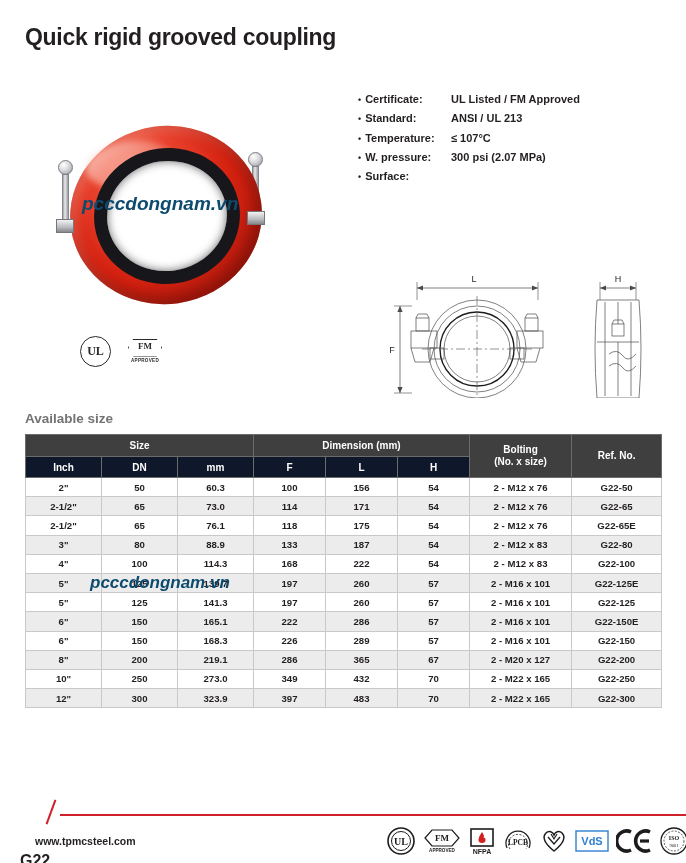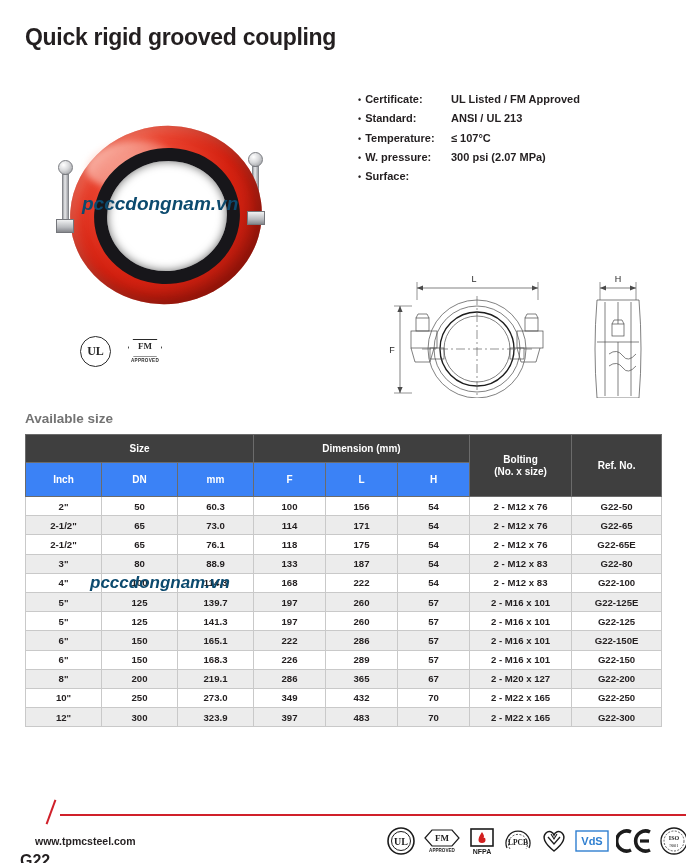--- a/index.html
+++ b/index.html
@@ -254,30 +254,30 @@
     box-sizing: border-box;
   }
   .size-table thead th {
     color: #ffffff;
     font-weight: bold;
     font-size: 10px;
     border-color: #6b6b6b;
   }
   .hdr-dark {
     background: #3f3f3f;
-    height: 28px;
+    height: 22px;
   }
   .hdr-dark-tall {
     background: #3f3f3f;
     height: 39px;
     line-height: 12px;
   }
   .hdr-red {
-    background: #3b82f6;
-    height: 34px;
+    background: #0f172a;
+    height: 21px;
     border-color: #b51a22;
   }
   .size-table tbody td {
     height: 19.2px;
     color: #231f20;
     font-weight: bold;
     font-size: 9.6px;
   }
   .size-table tbody tr:nth-child(even) td {
     background: #ececec;

